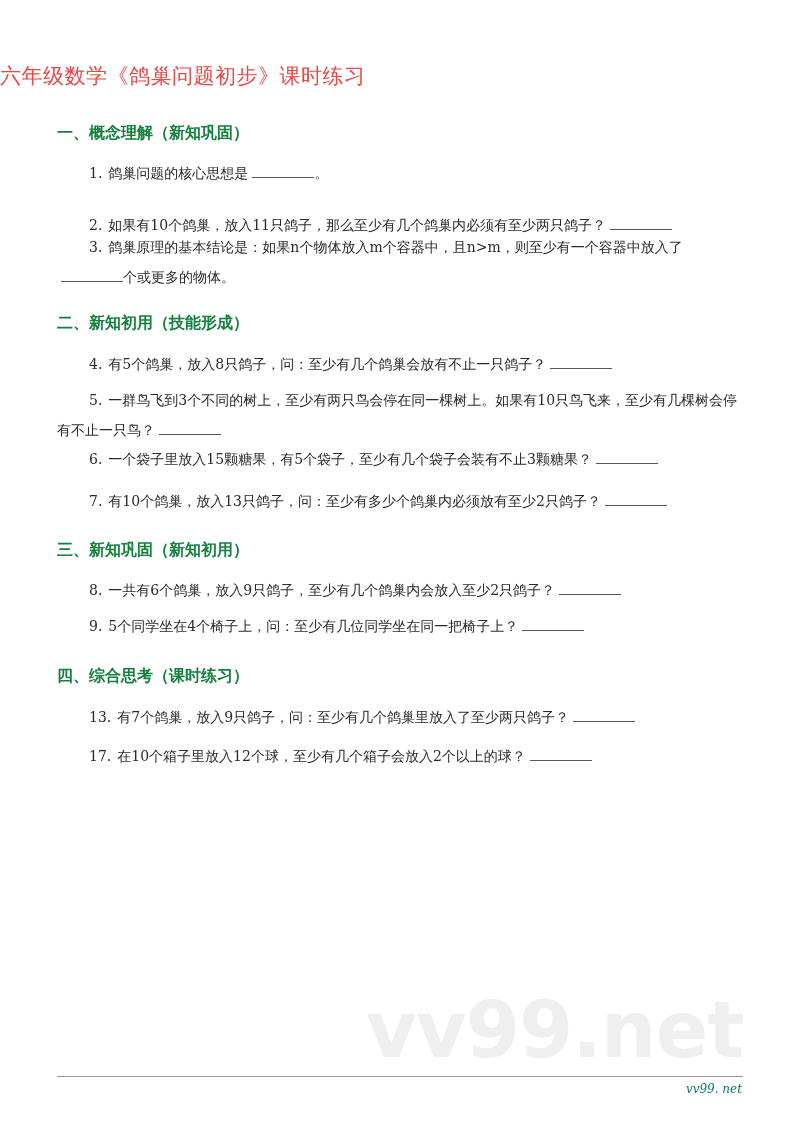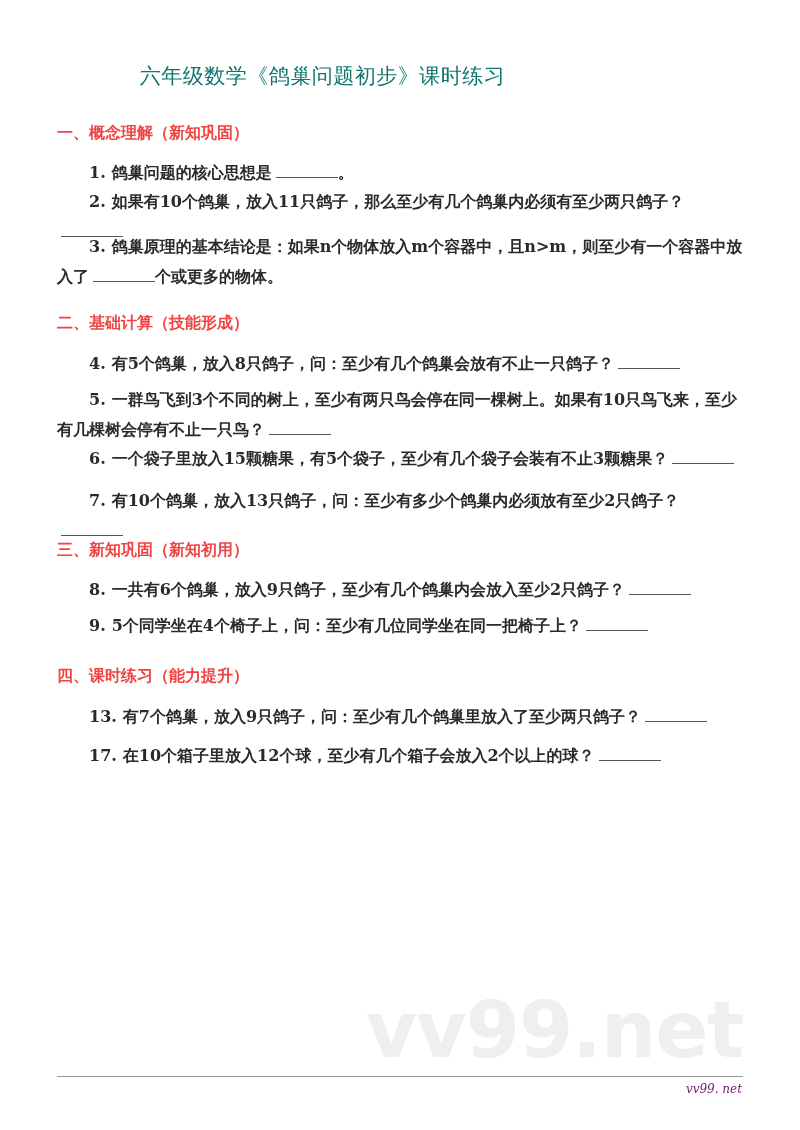--- a/index.html
+++ b/index.html
@@ -1,72 +1,71 @@
 <!DOCTYPE html>
 <html><head>
 <meta charset="utf-8">
 <style>
   html, body { margin: 0; padding: 0; }
   body {
     width: 800px; height: 1130px; background: #ffffff; position: relative; overflow: hidden;
     font-family: "DejaVu Serif", "Liberation Serif", serif; color: #222;
   }
   .title {
-    position: absolute; top: 62px; left: 0; width: 645px; text-align: center;
+    position: absolute; top: 62px; left: 0; width: 645px; 
     font-family: "DejaVu Sans", "Liberation Sans", sans-serif;
-    font-size: 21px; font-weight: normal; color: #0f766e; letter-spacing: 0.5px;
+    font-size: 21px; font-weight: normal; color: #ef4444; letter-spacing: 0.5px;
   }
   .section-heading {
     position: absolute; left: 57px;
     font-family: "DejaVu Sans", "Liberation Sans", sans-serif;
-    font-size: 16px; font-weight: bold; color: #ef4444;
+    font-size: 16px; font-weight: bold; color: #15803d;
   }
   .q {
     position: absolute; left: 57px; width: 686px;
-    font-size: 16px; line-height: 30px; color: #2a2a2a;
+    font-size: 14px; line-height: 30px; color: #2a2a2a;
     text-indent: 32px;
-    font-weight: bold;
   }
   .q .num { margin-right: 6px; }
   .blank {
     display: inline-block; width: 62px; border-bottom: 1px solid #555;
     height: 14px; vertical-align: baseline; margin-left: 4px;
   }
   .watermark {
     position: absolute; left: 366px; top: 985px;
     font-family: "DejaVu Sans", "Liberation Sans", sans-serif;
     font-size: 78px; font-weight: bold; color: #efefef; letter-spacing: -1px;
   }
   .footer-rule {
     position: absolute; left: 57px; top: 1076px; width: 686px; height: 0;
     border-top: 1.5px solid #999;
   }
   .footer-text {
     position: absolute; right: 58px; top: 1082px;
     font-family: "DejaVu Serif", "Liberation Serif", serif;
-    font-style: italic; font-size: 12px; color: #701a75;
+    font-style: italic; font-size: 12px; color: #0f766e;
   }
 </style>
 </head>
 <body>
 
 <div class="title">六年级数学《鸽巢问题初步》课时练习</div>
 
 <div class="section-heading" style="top:123px;">一、概念理解（新知巩固）</div>
 <div class="q" style="top:158px;">
   <span class="num">1.</span><span>鸽巢问题的核心思想是</span><span class="blank"></span><span>。</span>
 </div>
-<div class="q" style="top:187px;">
+<div class="q" style="top:210px;">
   <span class="num">2.</span><span>如果有10个鸽巢，放入11只鸽子，那么至少有几个鸽巢内必须有至少两只鸽子？</span><span class="blank"></span>
 </div>
 <div class="q" style="top:232px;">
   <span class="num">3.</span><span>鸽巢原理的基本结论是：如果n个物体放入m个容器中，且n&gt;m，则至少有一个容器中放入了</span><span class="blank"></span><span>个或更多的物体。</span>
 </div>
 
-<div class="section-heading" style="top:313px;">二、基础计算（技能形成）</div>
+<div class="section-heading" style="top:313px;">二、新知初用（技能形成）</div>
 <div class="q" style="top:349px;">
   <span class="num">4.</span><span>有5个鸽巢，放入8只鸽子，问：至少有几个鸽巢会放有不止一只鸽子？</span><span class="blank"></span>
 </div>
 <div class="q" style="top:385px;">
   <span class="num">5.</span><span>一群鸟飞到3个不同的树上，至少有两只鸟会停在同一棵树上。如果有10只鸟飞来，至少有几棵树会停有不止一只鸟？</span><span class="blank"></span>
 </div>
 <div class="q" style="top:444px;">
   <span class="num">6.</span><span>一个袋子里放入15颗糖果，有5个袋子，至少有几个袋子会装有不止3颗糖果？</span><span class="blank"></span>
 </div>
 <div class="q" style="top:486px;">
@@ -74,21 +73,21 @@
 </div>
 
 <div class="section-heading" style="top:540px;">三、新知巩固（新知初用）</div>
 <div class="q" style="top:575px;">
   <span class="num">8.</span><span>一共有6个鸽巢，放入9只鸽子，至少有几个鸽巢内会放入至少2只鸽子？</span><span class="blank"></span>
 </div>
 <div class="q" style="top:611px;">
   <span class="num">9.</span><span>5个同学坐在4个椅子上，问：至少有几位同学坐在同一把椅子上？</span><span class="blank"></span>
 </div>
 
-<div class="section-heading" style="top:666px;">四、课时练习（能力提升）</div>
+<div class="section-heading" style="top:666px;">四、综合思考（课时练习）</div>
 <div class="q" style="top:702px;">
   <span class="num">13.</span><span>有7个鸽巢，放入9只鸽子，问：至少有几个鸽巢里放入了至少两只鸽子？</span><span class="blank"></span>
 </div>
 <div class="q" style="top:741px;">
   <span class="num">17.</span><span>在10个箱子里放入12个球，至少有几个箱子会放入2个以上的球？</span><span class="blank"></span>
 </div>
 
 <div class="watermark">vv99.net</div>
 <div class="footer-rule"></div>
 <div class="footer-text">vv99. net</div>

